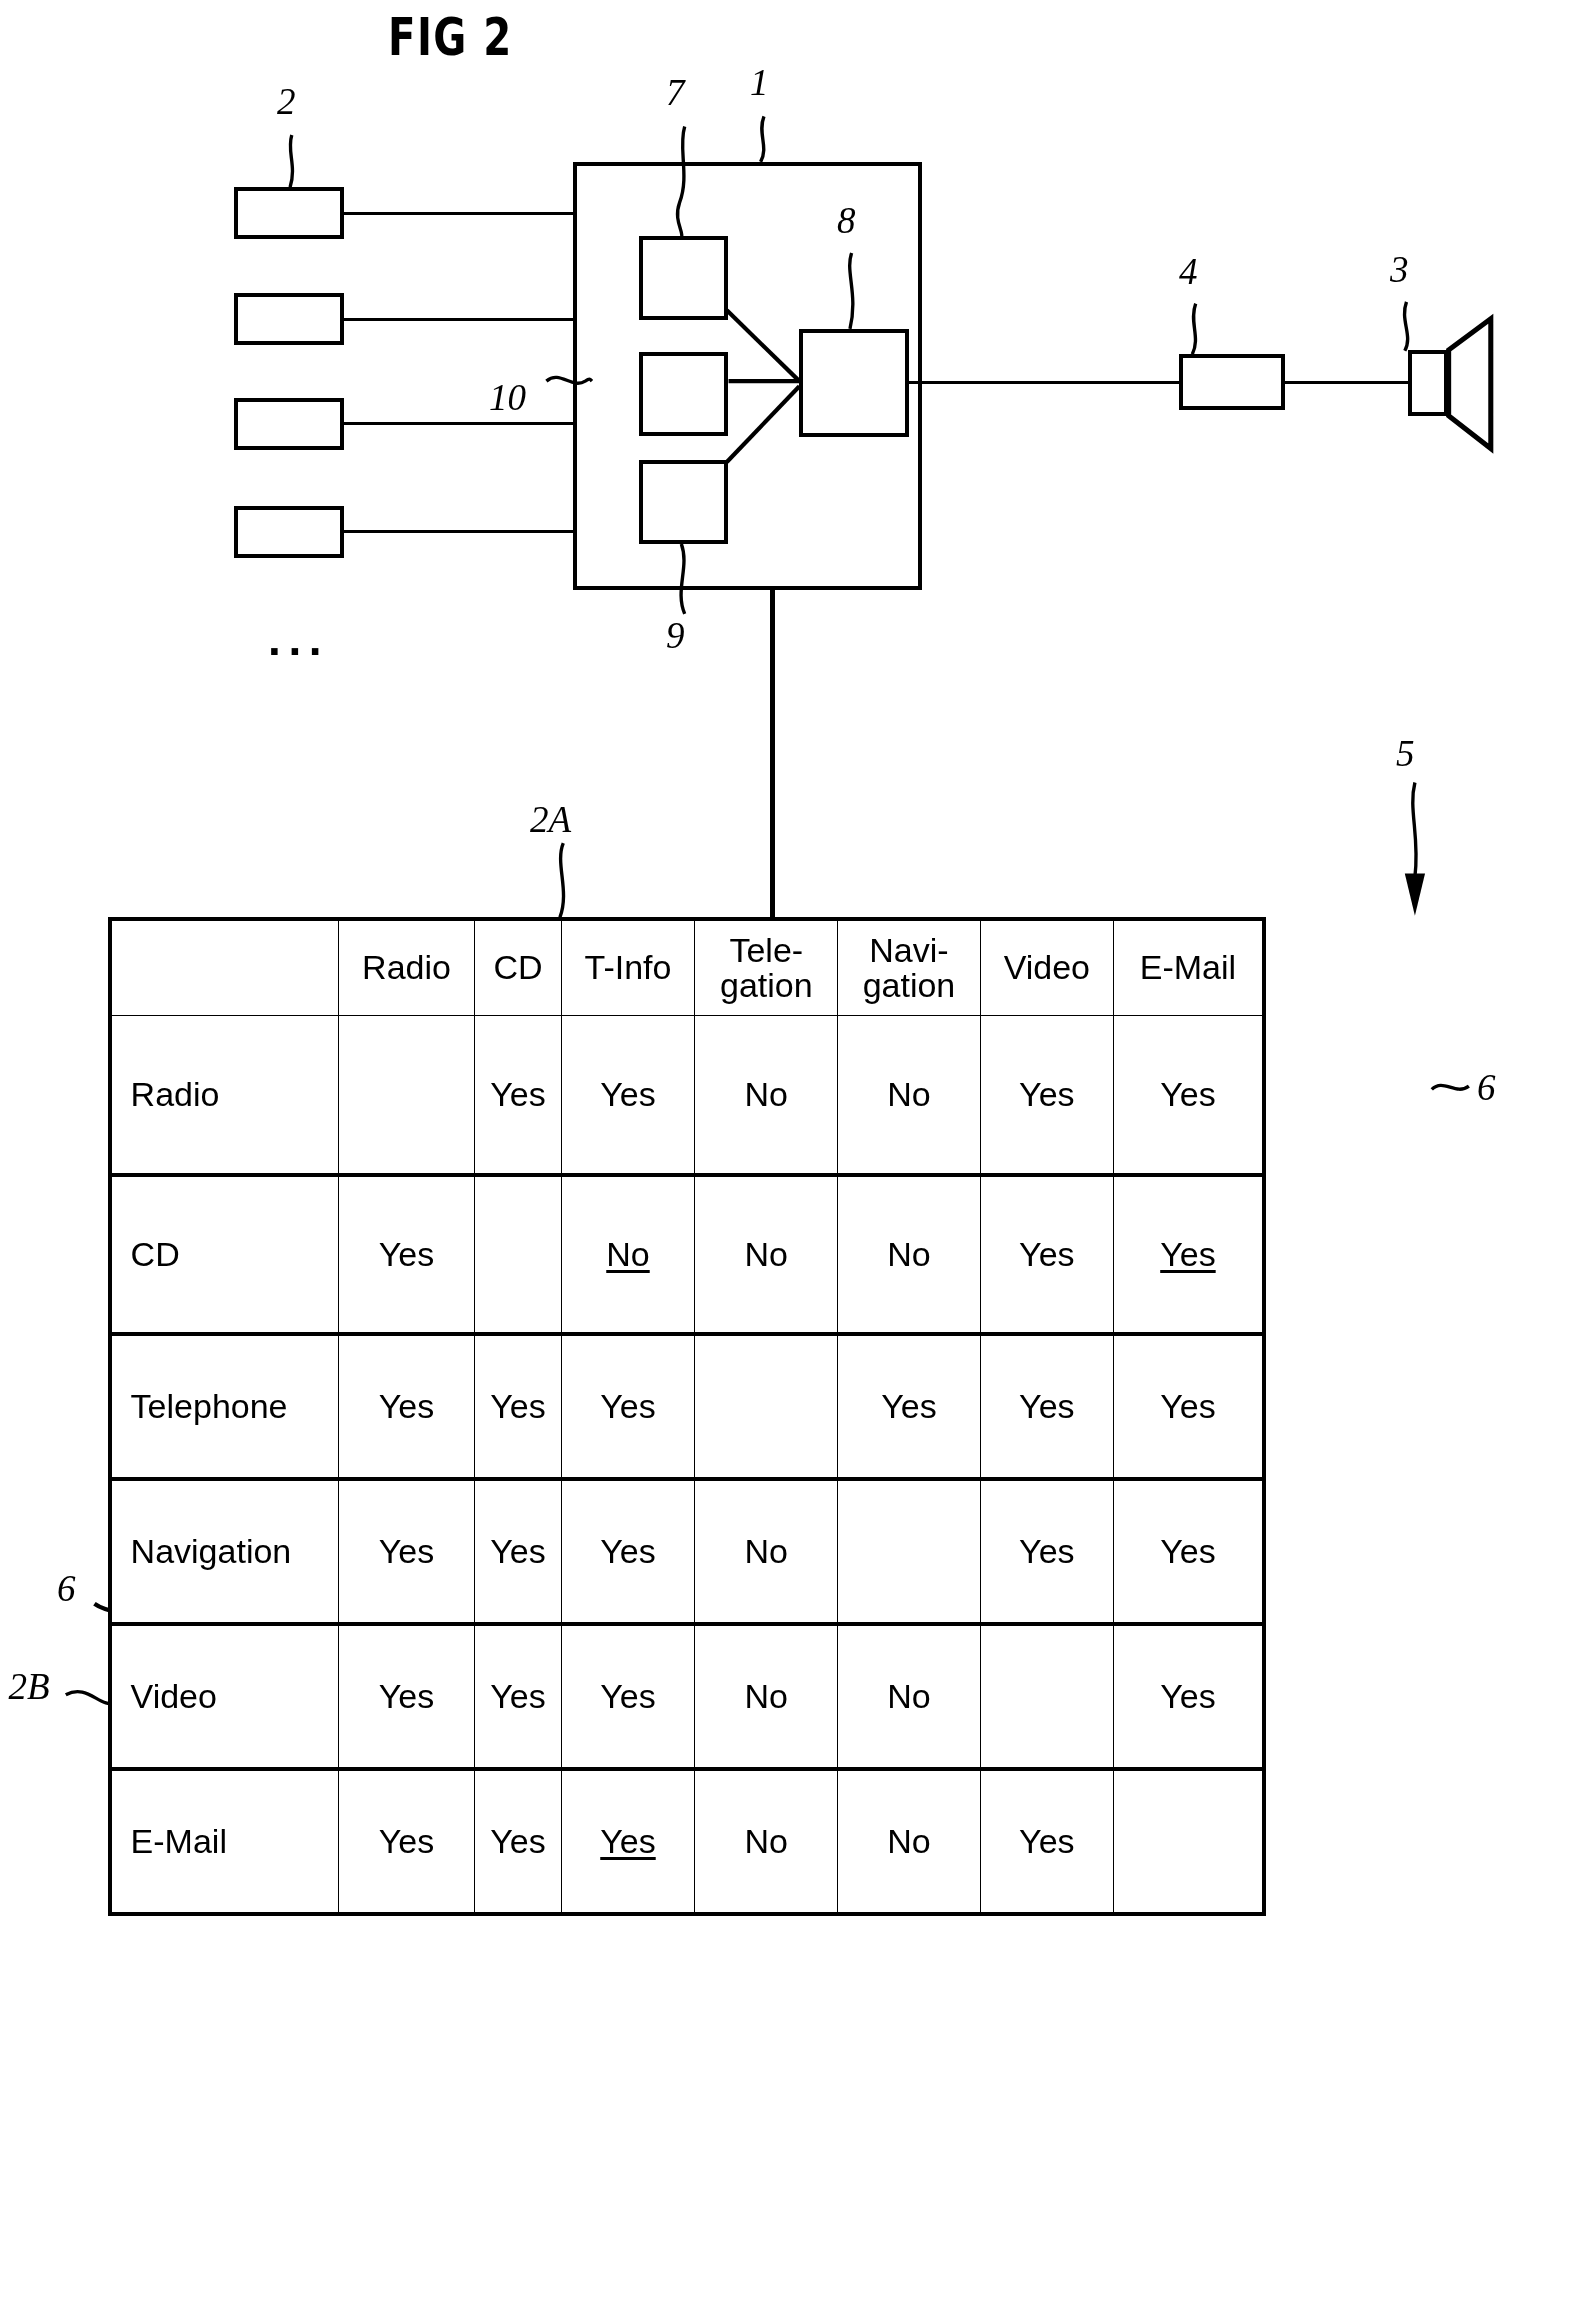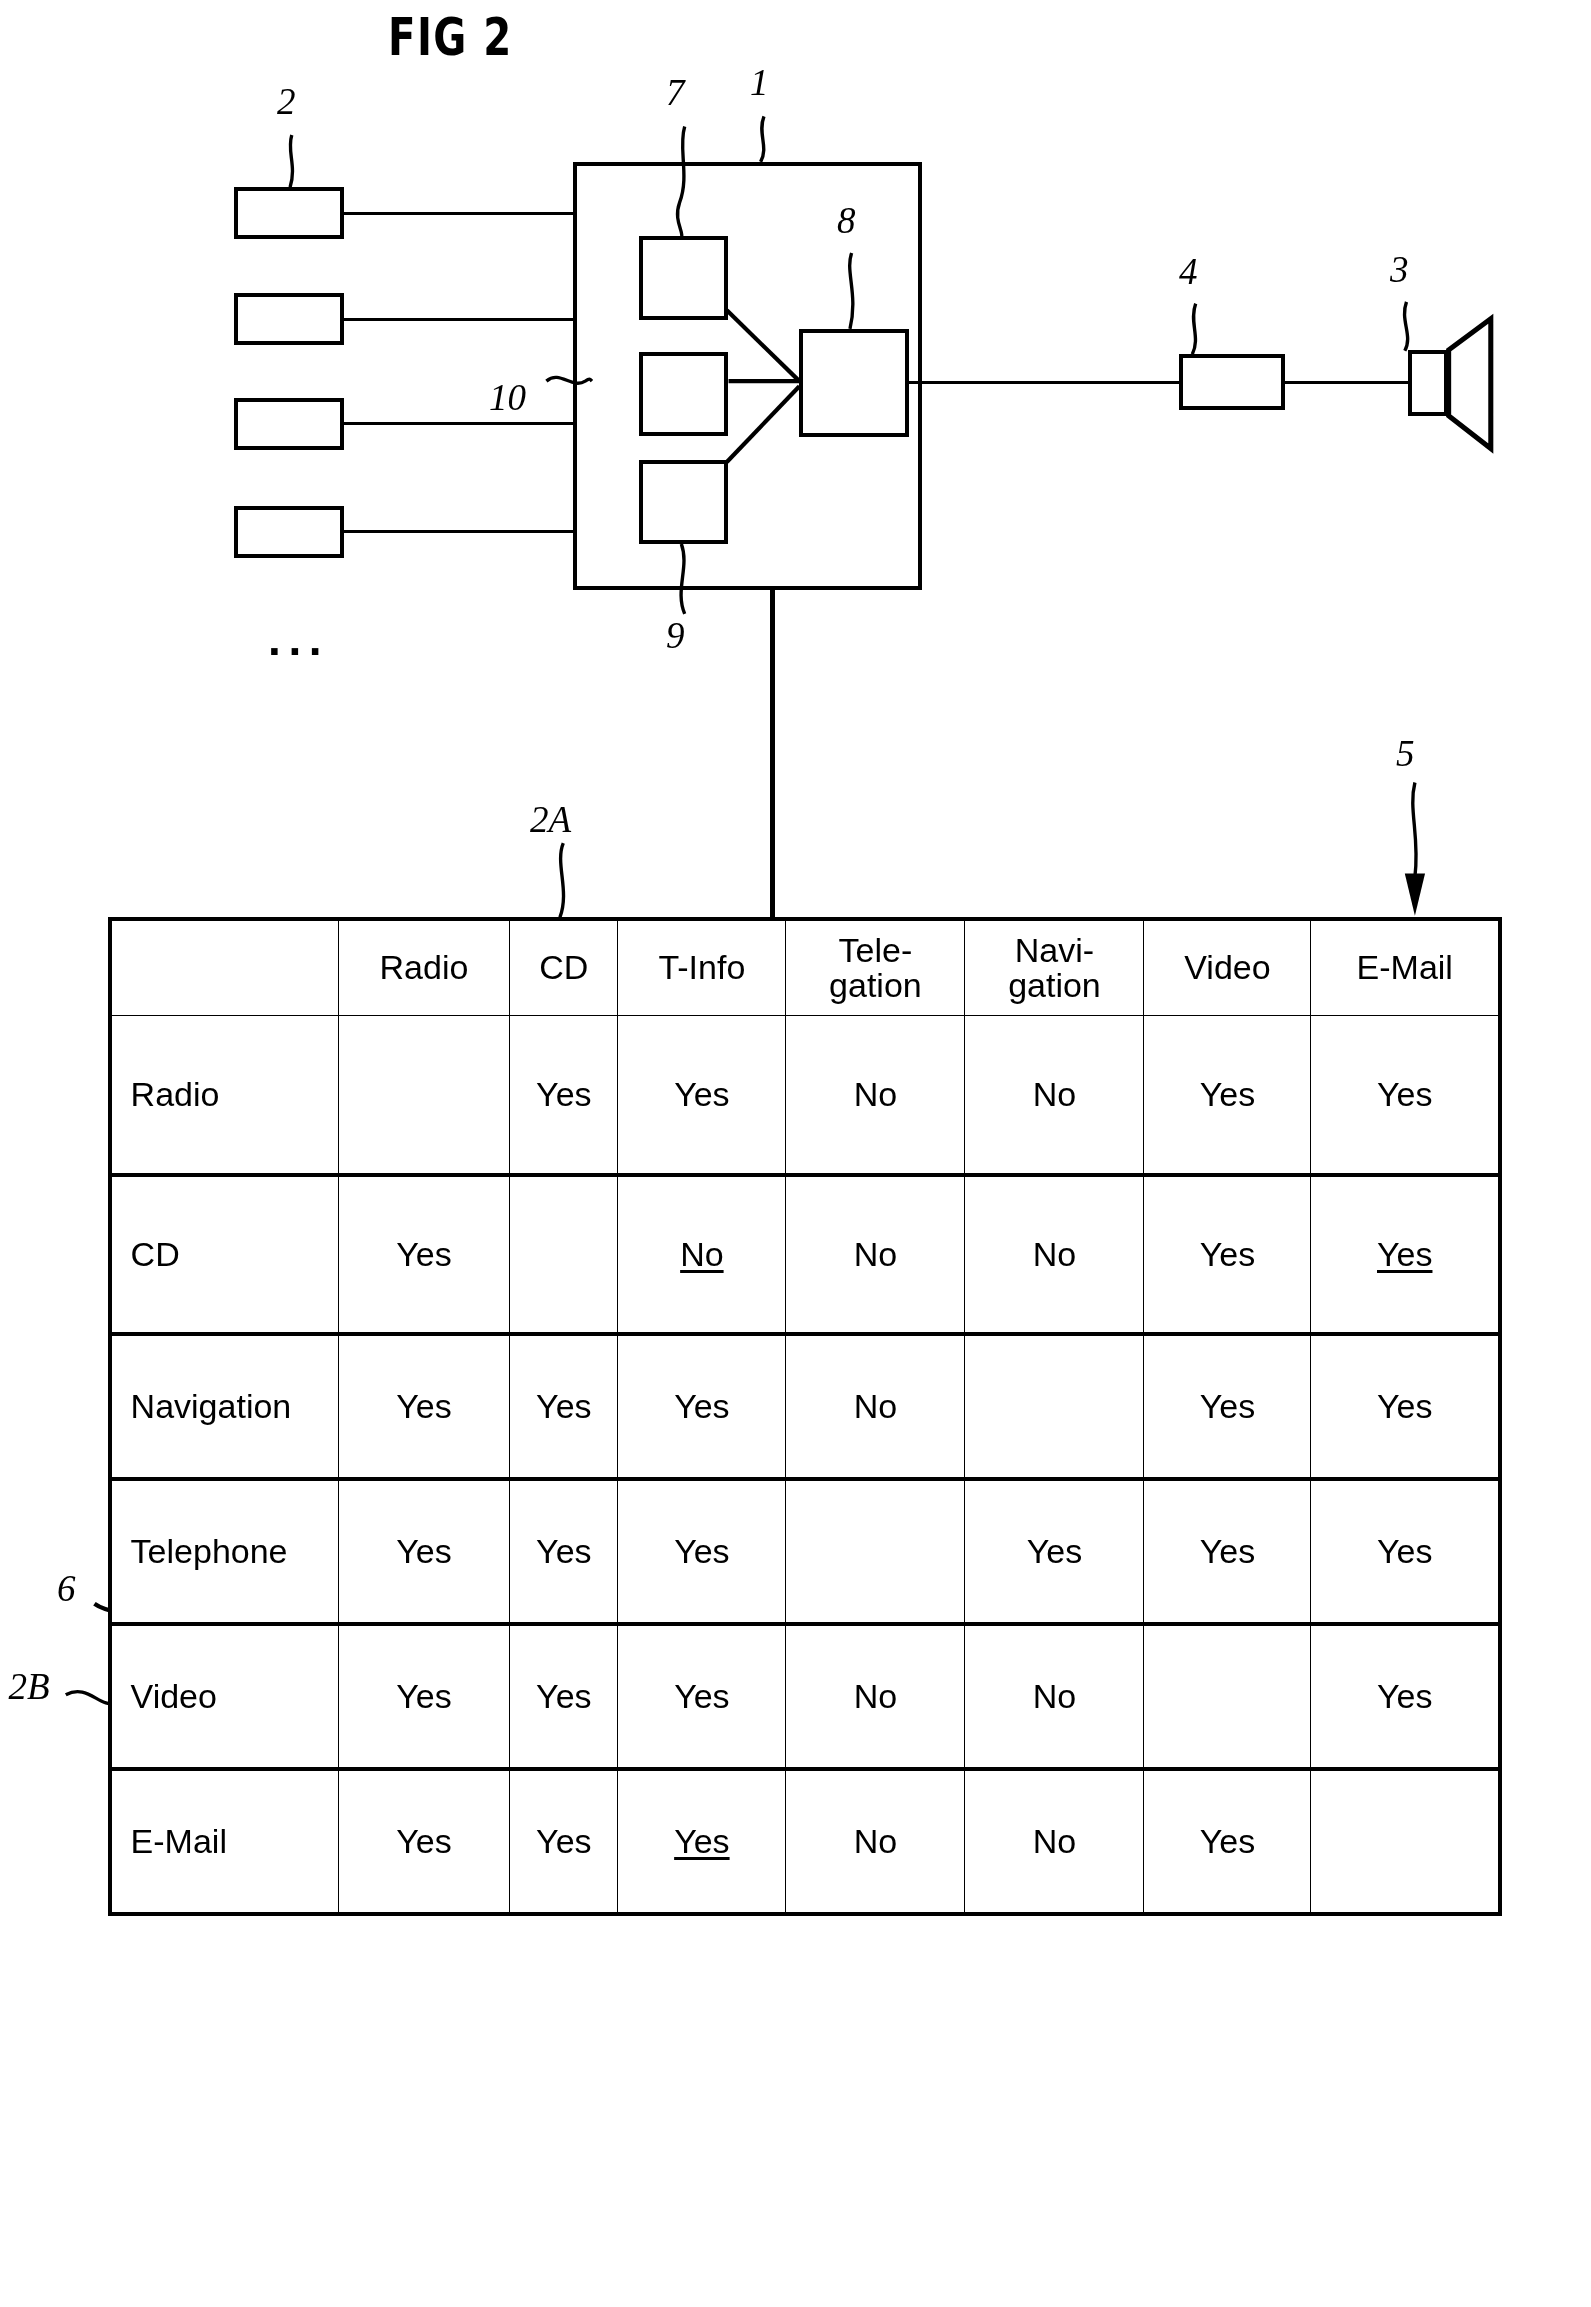--- a/index.html
+++ b/index.html
@@ -25,21 +25,21 @@
 
   .wire{position:absolute;background:#000;}
   .wire.h{height:3.4px;}
   .wire.v{width:3.4px;}
 
   #dots{position:absolute;left:268px;top:612px;font-size:46px;font-weight:900;letter-spacing:7.6px;}
 
   
   #matrix{
     position:absolute;left:108px;top:917px;
-    width:1394px;border-collapse:collapse;
+    width:1158px;border-collapse:collapse;
     background:#fff;
   }
   #matrix td,#matrix th{
     border:1.7px solid #000;
     text-align:center;vertical-align:middle;
     font-size:34px;font-weight:400;padding:0;
     font-family:"Liberation Sans",sans-serif;
   }
   #matrix tr.hdr th{height:94px;font-weight:400;line-height:1.04;}
   #matrix tr td:first-child, #matrix tr th:first-child{
@@ -188,37 +188,37 @@
       <td></td>
       <td class="u">No</td>
       <td>No</td>
       <td>No</td>
       <td>Yes</td>
       <td class="u">Yes</td>
     </tr>
 
 
     <tr class="r thickbot h-mid">
+      <td class="rowlbl">Telephone</td>
+      <td>Yes</td>
+      <td>Yes</td>
+      <td>Yes</td>
+      <td></td>
+      <td>Yes</td>
+      <td>Yes</td>
+      <td>Yes</td>
+    </tr>
+
+    <tr class="r thickbot h-mid">
       <td class="rowlbl">Navigation</td>
       <td>Yes</td>
       <td>Yes</td>
       <td>Yes</td>
       <td>No</td>
       <td></td>
-      <td>Yes</td>
-      <td>Yes</td>
-    </tr>
-
-    <tr class="r thickbot h-mid">
-      <td class="rowlbl">Telephone</td>
-      <td>Yes</td>
-      <td>Yes</td>
-      <td>Yes</td>
-      <td></td>
-      <td>Yes</td>
       <td>Yes</td>
       <td>Yes</td>
     </tr>
 
     <tr class="r thickbot h-mid">
       <td class="rowlbl">Video</td>
       <td>Yes</td>
       <td>Yes</td>
       <td>Yes</td>
       <td>No</td>

